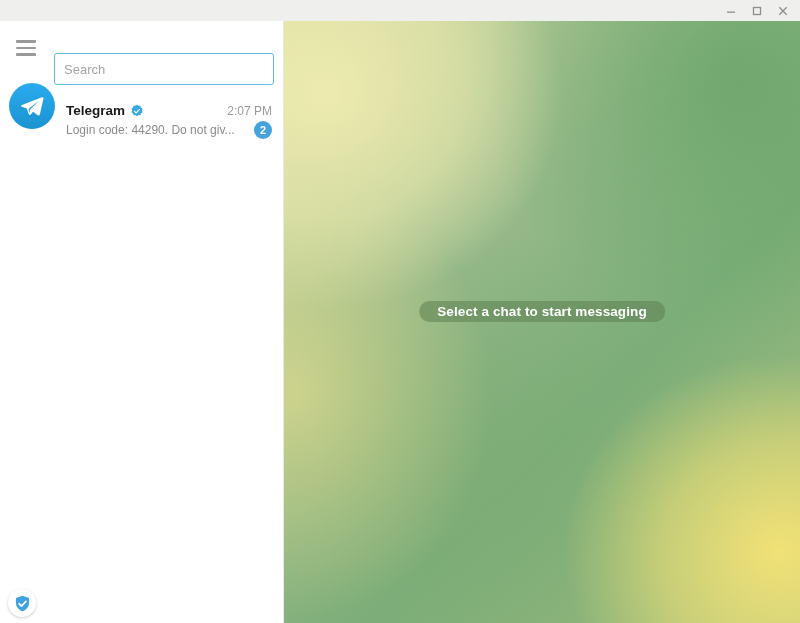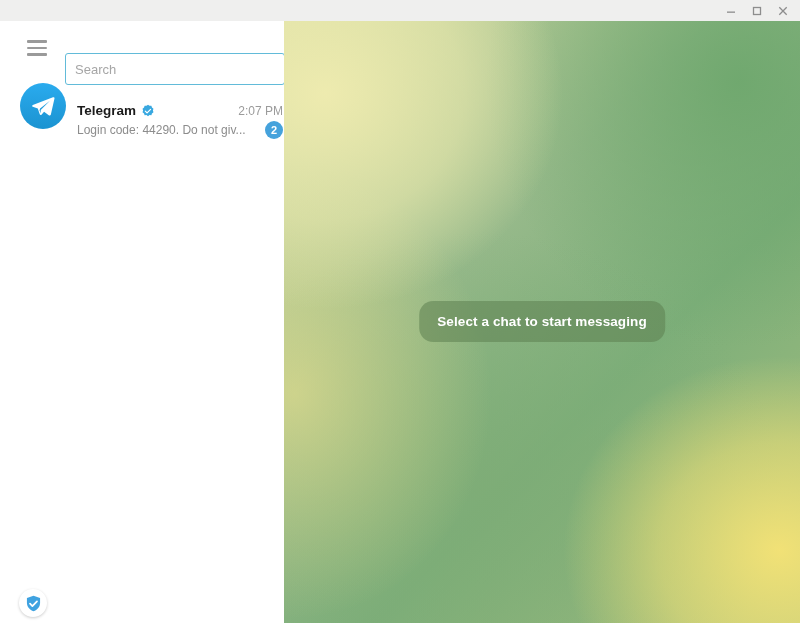--- a/index.html
+++ b/index.html
@@ -52,21 +52,21 @@
     position: absolute;
     left: 0;
     top: 21px;
     width: 800px;
     height: 602px;
   }
 
   
   .sidebar {
     position: absolute;
-    left: 11px;
+    left: 0;
     top: 0;
     width: 284px;
     height: 602px;
     background: #ffffff;
     border-right: 1px solid #e8e8e8;
     box-sizing: border-box;
   }
 
   .top-bar {
     position: absolute;
@@ -275,21 +275,21 @@
 
   .empty-pill {
     position: absolute;
     left: 50%;
     top: 280px;
     transform: translateX(-50%);
     background: rgba(92,128,80,0.55);
     color: #ffffff;
     font-size: 13.5px;
     font-weight: bold;
-    padding: 13px 18px;
+    padding: 3px 18px;
     border-radius: 14px;
     white-space: nowrap;
     letter-spacing: 0.1px;
   }
 </style>
 </head>
 <body>
 
 <div class="app-window">
 

